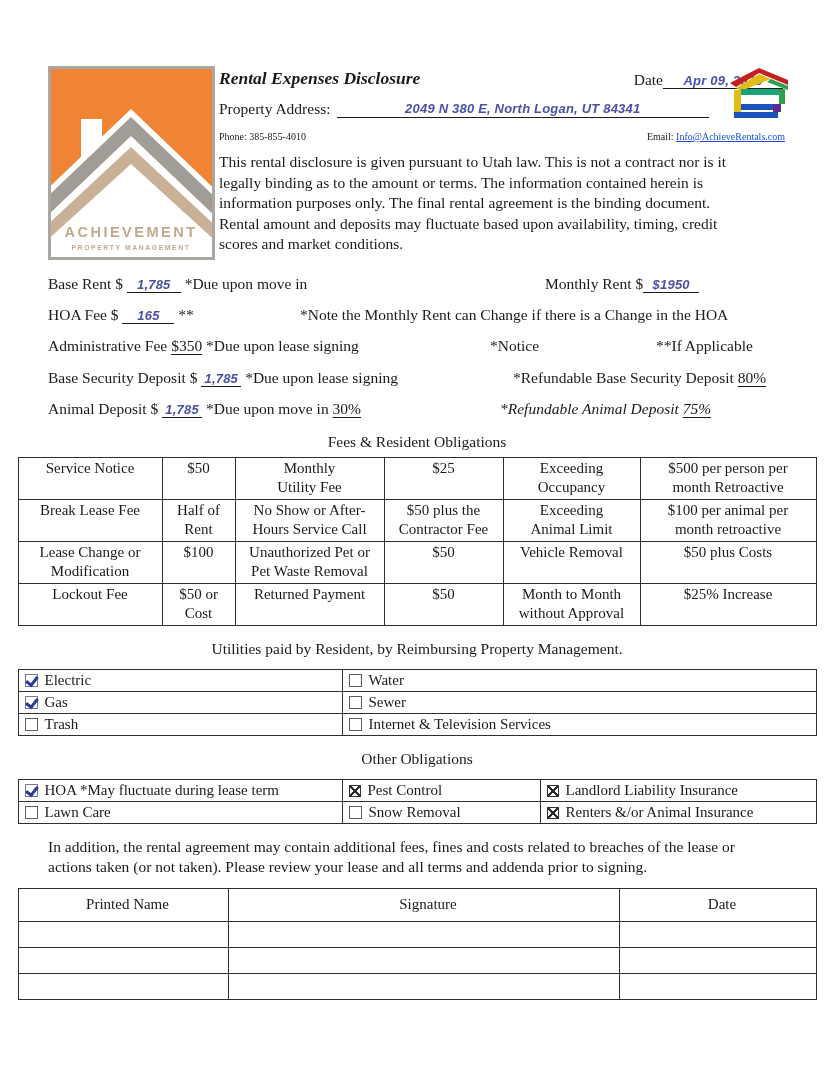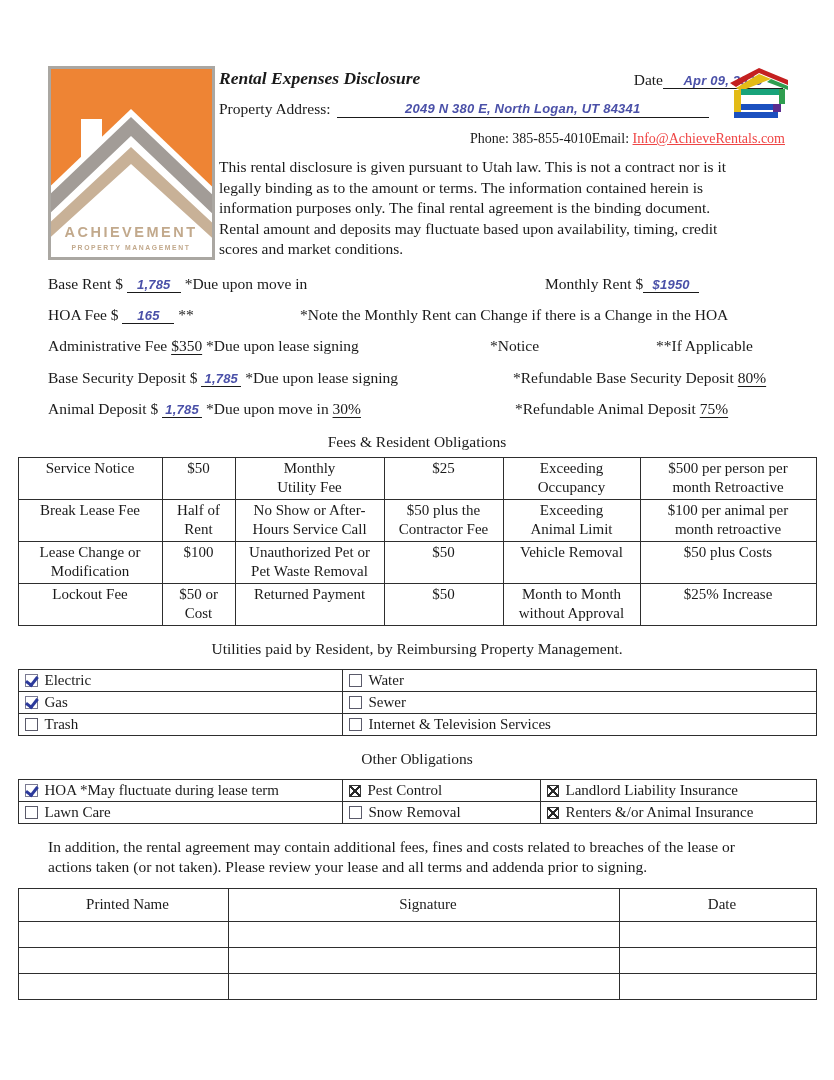--- a/index.html
+++ b/index.html
@@ -16,22 +16,22 @@
   .logo-name { font-family:"Liberation Sans",sans-serif; font-size:14.5px; font-weight:bold; fill:#c2a98c; letter-spacing:2.5px; text-anchor:middle; }
   .logo-sub  { font-family:"Liberation Sans",sans-serif; font-size:6.8px; font-weight:bold; fill:#c2a98c; letter-spacing:1.6px; text-anchor:middle; }
 
   .header-right { margin-left:4px; width:566px; padding-top:2px; }
   .hr-row1 { display:flex; align-items:flex-end; }
   .doc-title { font-size:17.5px; font-weight:bold; flex:1;font-style:italic; }
   .date-group { display:flex; align-items:flex-end; margin-right:2px; }
   .date-label { font-size:15.5px; }
   .addr-row { display:flex; align-items:flex-end; margin-top:11px; }
   .addr-label { font-size:15.5px; white-space:nowrap; }
-  .contact-row { display:flex; justify-content:flex-end; margin-top:13px; font-size:14px; }
-  .email-link { color:#ef4444; text-decoration:underline; cursor:pointer; }
+  .contact-row { display:flex; justify-content:space-between; margin-top:13px; font-size:10px; }
+  .email-link { color:#1d4ed8; text-decoration:underline; cursor:pointer; }
   .intro { margin-top:10px; width:575px; font-size:15.5px; line-height:20.6px; white-space:pre-line; }
 
   .house-icon { position:absolute; top:63px; right:42px; width:66px; height:58px; }
 
   
   .hand { font-family:"Liberation Sans",sans-serif; font-weight:bold; font-style:italic; color:#4a50a8; font-size:13px; letter-spacing:.2px; }
   .u { display:inline-block; border-bottom:1.5px solid #1a1a1a; text-align:center; line-height:15px; vertical-align:baseline; }
   .u-date { width:120px; }
   .u-addr { flex:1; margin-left:6px; margin-right:76px; line-height:16px; }
   .bu { text-decoration:underline; text-underline-offset:2.5px; }
@@ -159,21 +159,21 @@
       <span>*Due upon lease signing</span>
       <span class="abs" style="left:465px;">
         <span>*Refundable Base Security Deposit </span><span class="bu">80%</span>
       </span>
     </div>
 
     <div class="fee-line">
       <span>Animal Deposit $</span>
       <span class="u-sm hand" style="width:40px;">1,785</span>
       <span>*Due upon move in </span><span class="bu">30%</span>
-      <span class="abs" style="left:467px;">
+      <span class="abs" style="left:452px;font-style:italic;">
         <span>*Refundable Animal Deposit </span><span class="bu">75%</span>
       </span>
     </div>
   </div>
 
   <div class="sec-title">Fees &amp; Resident Obligations</div>
 
   <table class="fees-table">
     <colgroup>
         <col style="width:144px">

